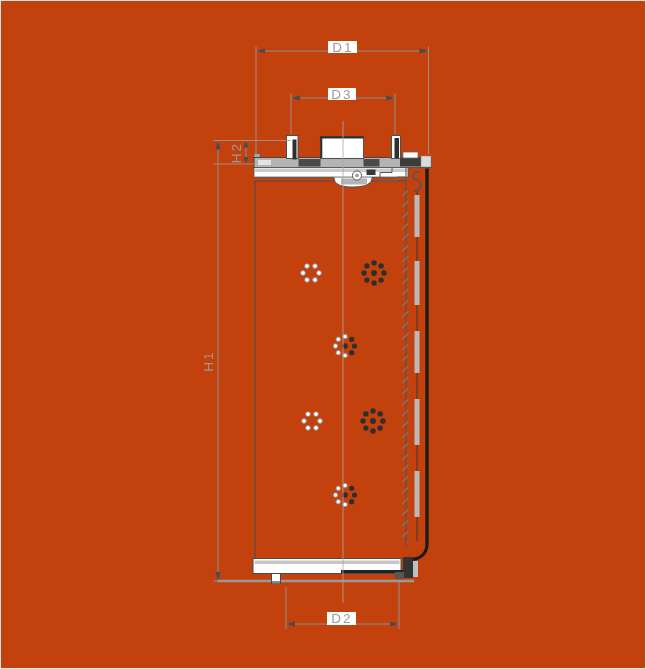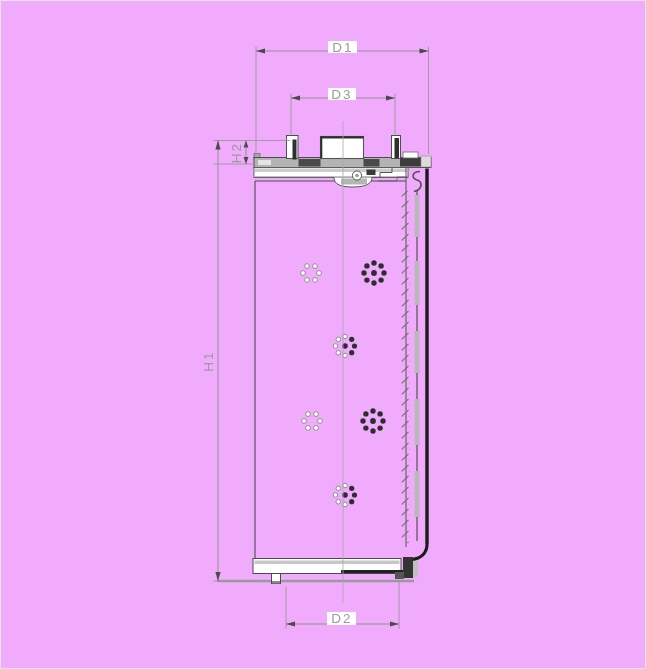--- a/index.html
+++ b/index.html
@@ -5,21 +5,21 @@
   html, body {
     margin: 0;
     padding: 0;
     background: #ffffff;
     font-family: "Liberation Sans", sans-serif;
   }
   .canvas {
     position: relative;
     width: 646px;
     height: 669px;
-    background: #f0abfc;
+    background: #c2410c;
     box-sizing: border-box;
     border: 1px solid #e3e3e3;
     overflow: hidden;
     text-align: right;
   }
   svg { display: block; }
   .dim-label {
     font-family: "Liberation Sans", sans-serif;
     font-size: 13.5px;
     letter-spacing: 2px;

